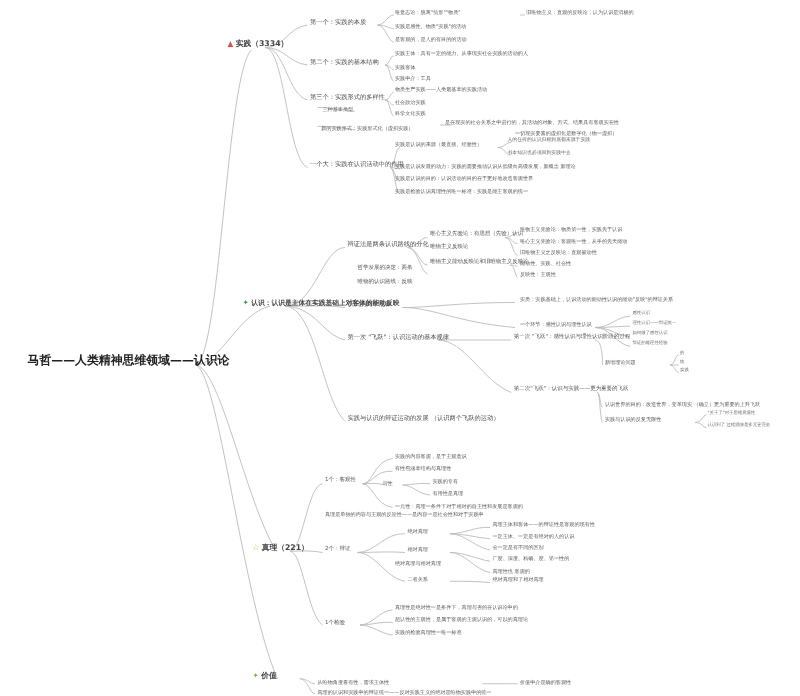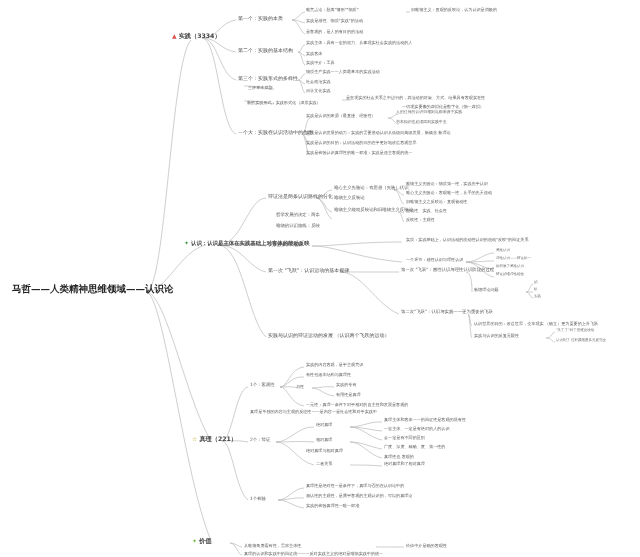--- a/index.html
+++ b/index.html
@@ -1,18 +1,18 @@
 <!DOCTYPE html>
 <html><head>
 <meta charset="utf-8">
 <style>
   html,body{margin:0;padding:0;background:#ffffff;}
   body{width:640px;height:557px;position:relative;overflow:hidden;
        font-family:"DejaVu Sans","Liberation Sans",sans-serif;color:#3a3a3a;}
-  #canvas{position:absolute;left:6px;top:0;width:528px;height:557px;}
+  #canvas{position:absolute;left:16px;top:0;width:528px;height:557px;}
   svg.lines{position:absolute;left:0;top:0;width:640px;height:557px;pointer-events:none;}
   .node{position:absolute;white-space:nowrap;line-height:1.1;}
   .root{font-size:9.5px;color:#222;font-weight:bold;}
   .lvl1{font-size:6.2px;color:#444;font-weight:bold;}
   .lvl2{font-size:5.0px;color:#4a4a4a;}
   .lvl3{font-size:4.4px;color:#555;}
   .lvl4{font-size:4.1px;color:#5a5a5a;}
   .lvl5{font-size:3.9px;color:#666;}
   .mini{font-size:3.5px;color:#6a6a6a;}
   .ic{display:inline-block;margin-right:2px;font-size:6px;}

